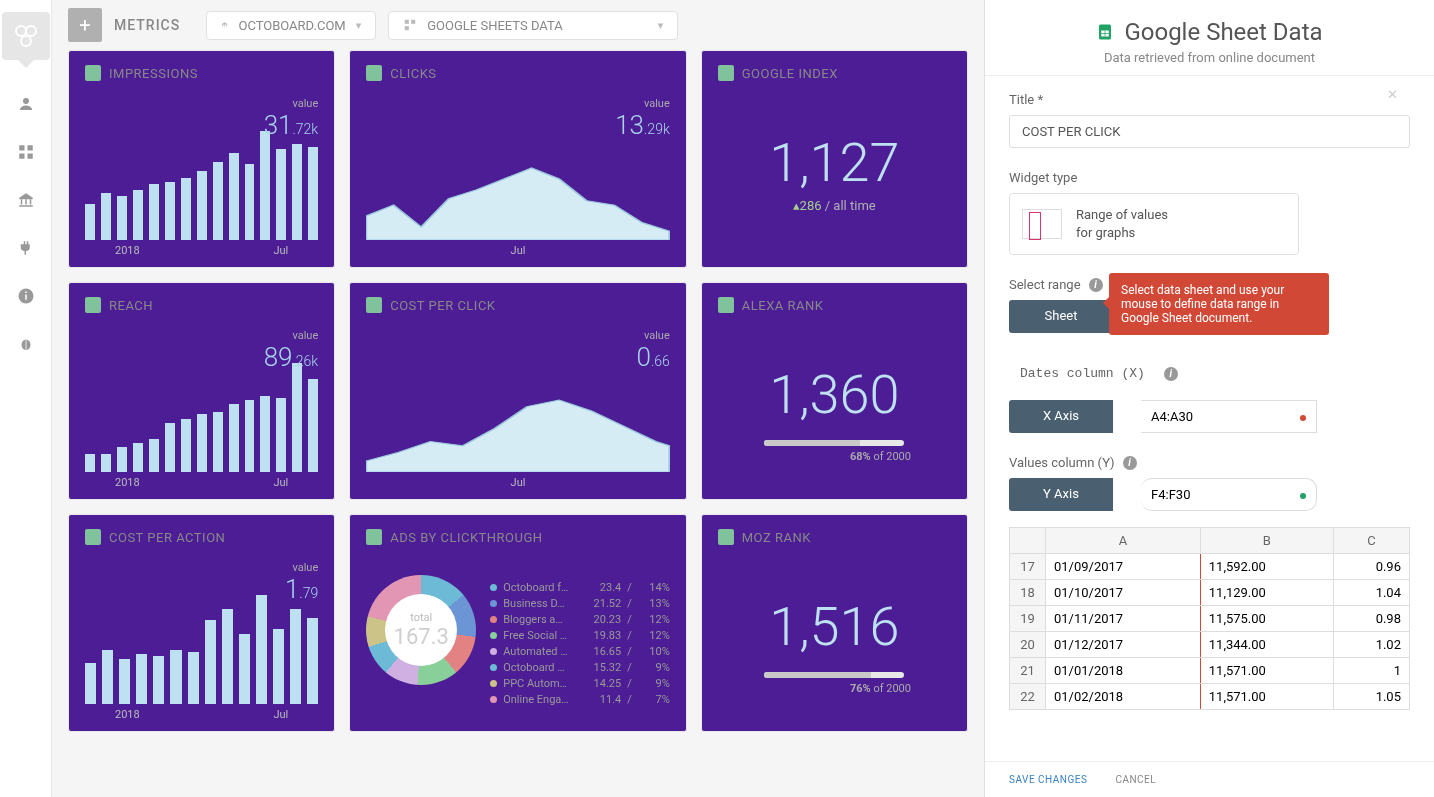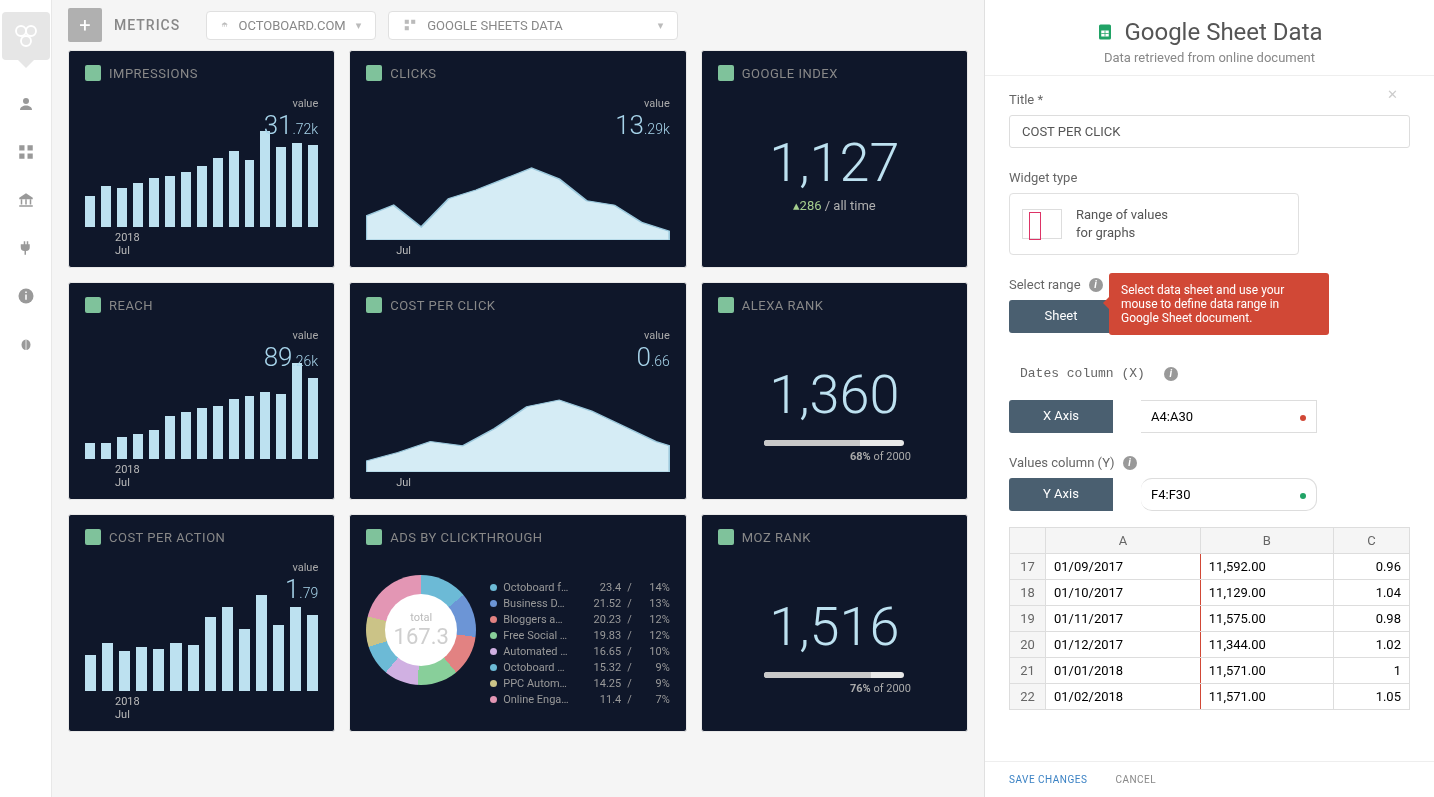--- a/index.html
+++ b/index.html
@@ -8,32 +8,32 @@
 .logo-box { width: 48px; height: 48px; display:flex; align-items:center; justify-content:center; background:#e6e6e6; border-radius:4px; color:#fff; margin-bottom:20px; position:relative; }
 .logo-box::after{content:"";position:absolute;bottom:-8px;left:50%;transform:translateX(-50%);border-top:8px solid #e6e6e6;border-left:8px solid transparent;border-right:8px solid transparent;}
 .nav-icon { width:24px; height:24px; margin:12px 0; color:#999; display:flex; align-items:center; justify-content:center; cursor:pointer; }
 .main { flex:1; display:flex; flex-direction:column; }
 .topbar { height:50px; display:flex; align-items:center; padding:0 16px; gap:12px;}
 .add-btn { width:34px; height:34px; background:#b0b0b0; color:#fff; display:flex; align-items:center; justify-content:center; font-size:20px; border-radius:2px;}
 .top-label { color:#888; letter-spacing:1px; font-size:14px; font-weight:500; margin-right:14px;}
 .dropdown-pill { display:flex; align-items:center; gap:10px; background:#fff; border:1px solid #e0e0e0; border-radius:4px; padding:6px 14px; color:#888; font-size:13px; cursor:pointer;}
 .dropdown-pill .chev { margin-left:auto; color:#bbb; font-size:11px;}
 .dashboard { flex:1; padding:0 16px; display:grid; grid-template-columns: repeat(3, 1fr); grid-auto-rows: 218px; gap:14px; overflow:hidden;}
-.card { background:#0f172a; border:1px solid #e8e8e8; border-radius:3px; padding:14px 16px 10px 16px; position:relative; display:flex; flex-direction:column;}
+.card { background:#4c1d95; border:1px solid #e8e8e8; border-radius:3px; padding:14px 16px 10px 16px; position:relative; display:flex; flex-direction:column;}
 .card-header { display:flex; align-items:center; gap:8px; color:#888; font-size:13px; letter-spacing:0.5px;}
 .sheet-icon { width:16px; height:16px; background:#7fc29b; border-radius:2px; display:inline-block;}
 .value-badge { position:absolute; right:16px; top:46px; text-align:right; }
 .badge-label{ color:#aaa; font-size:11px; display:block; }
 .badge-val{ color:#a7d4ea; font-size:26px; font-weight:300;}
 .badge-val .suf{ font-size:14px; color:#a7d4ea; }
 .chart-area { flex:1; display:flex; align-items:flex-end; gap:6px; padding-top:50px;}
 .bar { flex:1; background:#bde1f0; }
 .area-chart { position:relative; flex:1; }
 .area-path { fill:#d5ecf5; stroke:#9cc9dd;}
-.chart-xlabel { display:flex; justify-content:space-between; color:#bbb; font-size:11px; padding:4px 30px 0 30px;flex-direction:column;}
+.chart-xlabel { display:flex; justify-content:space-between; color:#bbb; font-size:11px; padding:4px 30px 0 30px;}
 .big-number { font-size:54px; font-weight:300; color:#bde1f0; text-align:center; margin-top:50px;}
 .sub-line { text-align:center; color:#b0b0b0; font-size:13px; margin-top:4px;}
 .sub-line .up{ color:#a5cf8e;}
 .progress-bar{ width:140px; height:6px; background:#e8e8e8; margin:14px auto 0 auto; border-radius:3px; overflow:hidden;}
 .progress-fill{ height:100%; background:#c9c9c9;}
 .progress-label{ text-align:right; color:#aaa; font-size:11px; padding-right:40px; margin-top:4px;}
 .donut-legend { display:flex; gap:14px; align-items:center; margin-top:8px;}
 .donut { width:110px; height:110px; border-radius:50%; background: conic-gradient(#6cbad6 0 14%, #6c95d6 14% 27%, #e28282 27% 39%, #88cf9a 39% 51%, #d0b0e2 51% 61%, #6cbad6 61% 70%, #cbc387 70% 79%, #e396b4 79% 100%); display:flex; align-items:center; justify-content:center; position:relative;}
 .donut::after{ content:""; width:72px; height:72px; background:#fff; border-radius:50%; position:absolute;}
 .donut-center { position:absolute; z-index:1; text-align:center;}

